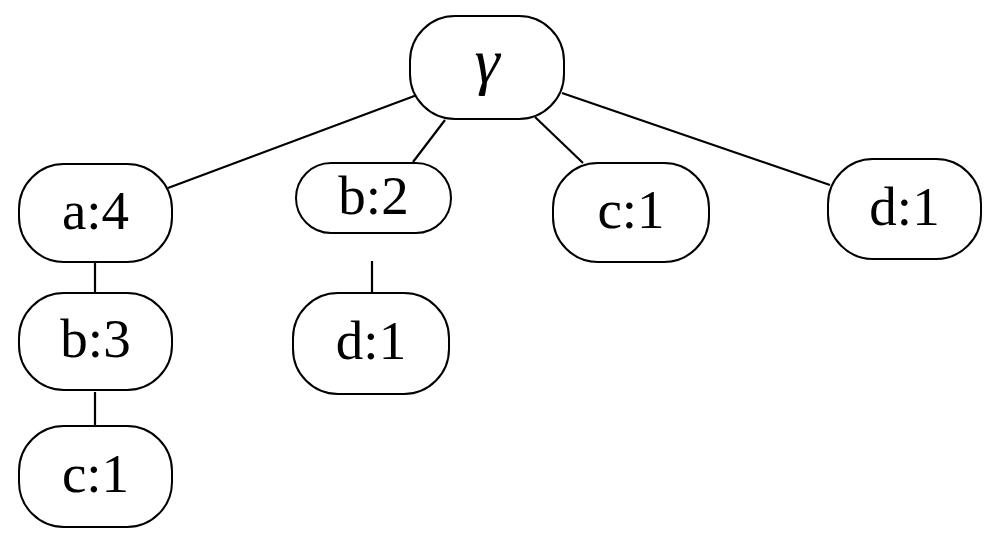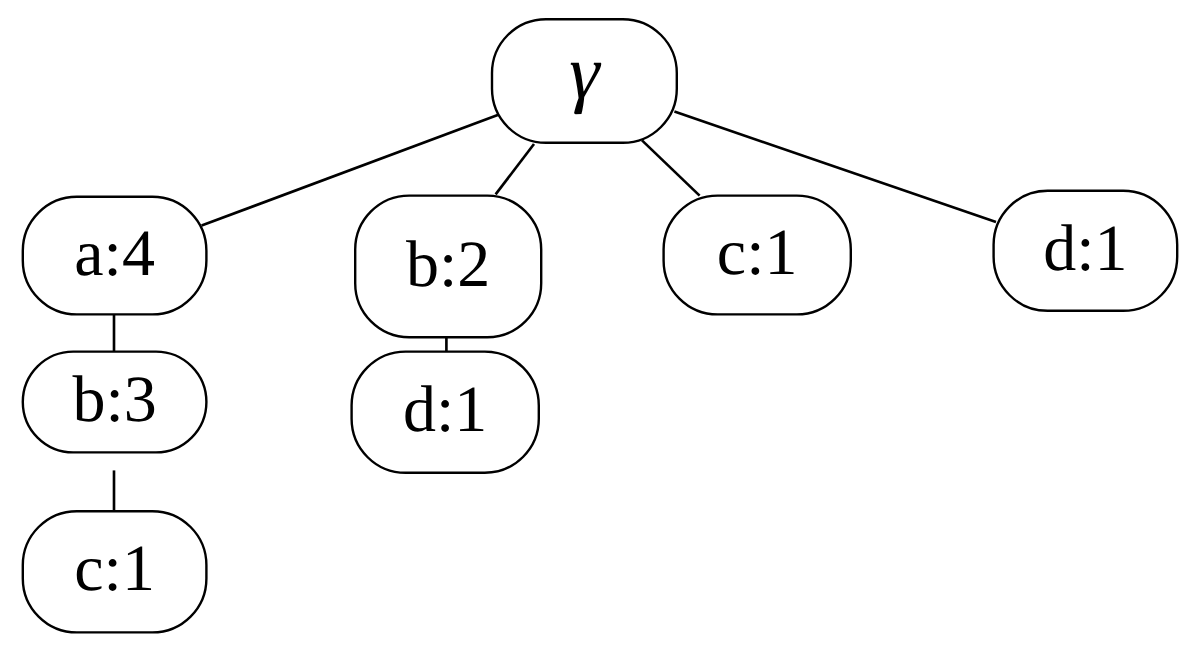--- a/index.html
+++ b/index.html
@@ -43,24 +43,24 @@
     padding-bottom: 6px;
   }
   #node-root .label {
     font-size: 64px;
     font-style: italic;
     padding-bottom: 14px;
   }
   
   #node-root   { left: 409px; top: 15px;  width: 156px; height: 105px; }
   #node-a4     { left: 18px;  top: 163px; width: 155px; height: 100px; font-family: Liberation Serif, serif; }
-  #node-b2     { left: 295px; top: 162px; width: 157px; height: 120px; text-align: center; }
+  #node-b2     { left: 295px; top: 162px; width: 157px; height: 72px; text-align: center; }
   #node-c1-top { left: 552px; top: 162px; width: 158px; height: 101px; }
   #node-d1-top { left: 827px; top: 158px; width: 155px; height: 102px; }
-  #node-b3     { left: 18px;  top: 292px; width: 155px; height: 86px; }
+  #node-b3     { left: 18px;  top: 292px; width: 155px; height: 99px; }
   #node-d1-mid { left: 292px; top: 292px; width: 158px; height: 103px; }
   #node-c1-bot { left: 18px;  top: 425px; width: 155px; height: 103px; }
 </style>
 </head>
 <body>
 
 <div class="canvas">
 
   <svg class="edges" viewBox="0 0 1000 550" xmlns="http://www.w3.org/2000/svg">
     <line x1="417" y1="95" x2="168" y2="188"></line>

